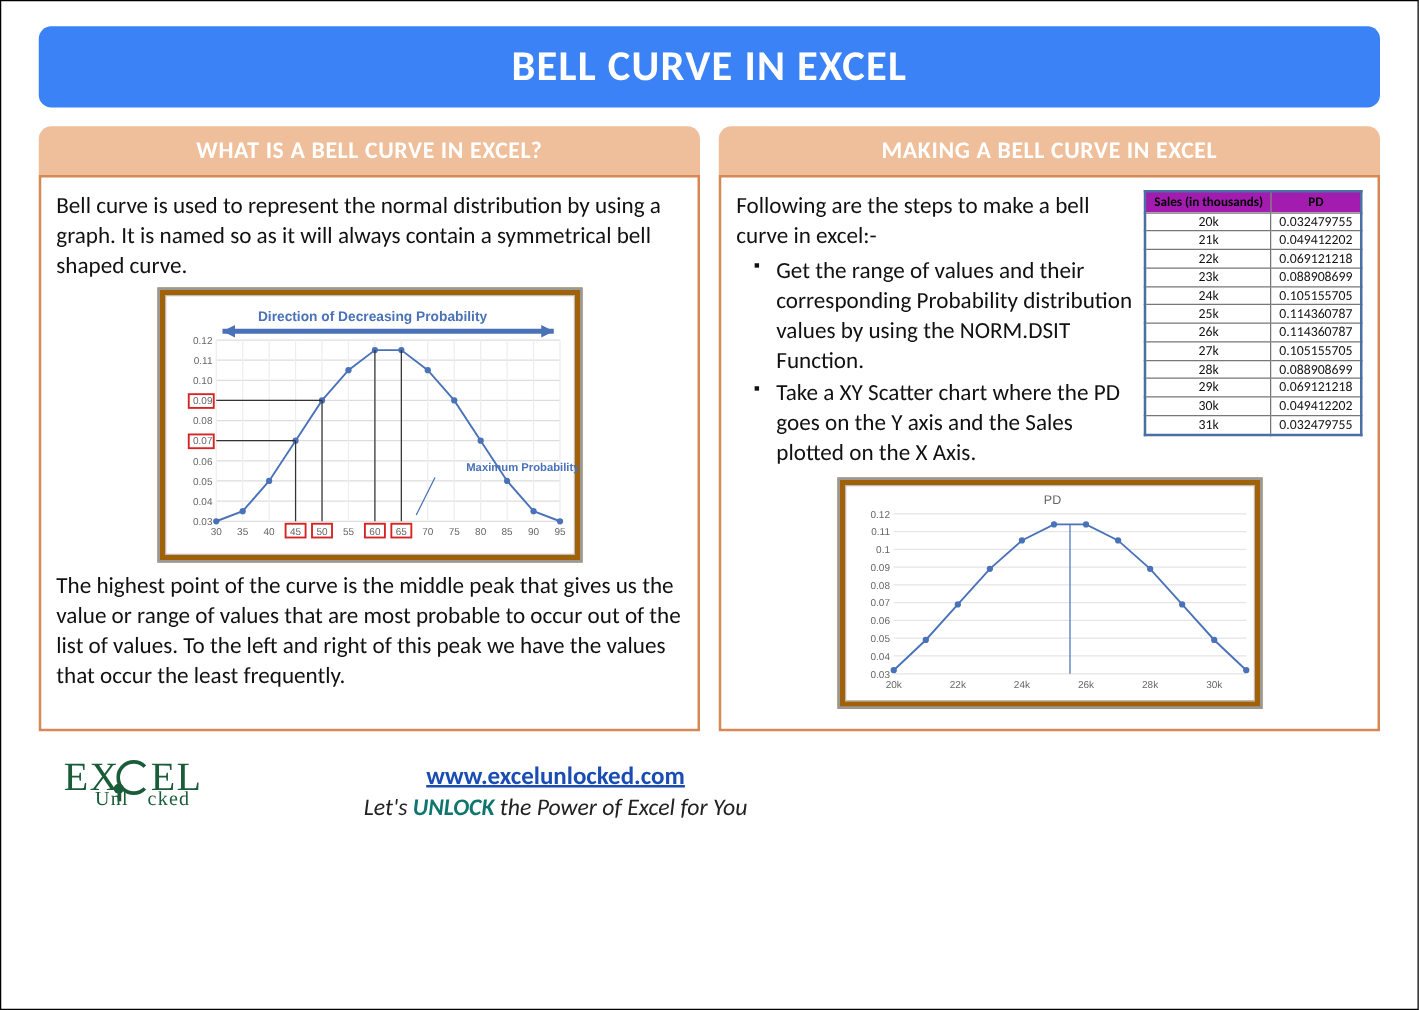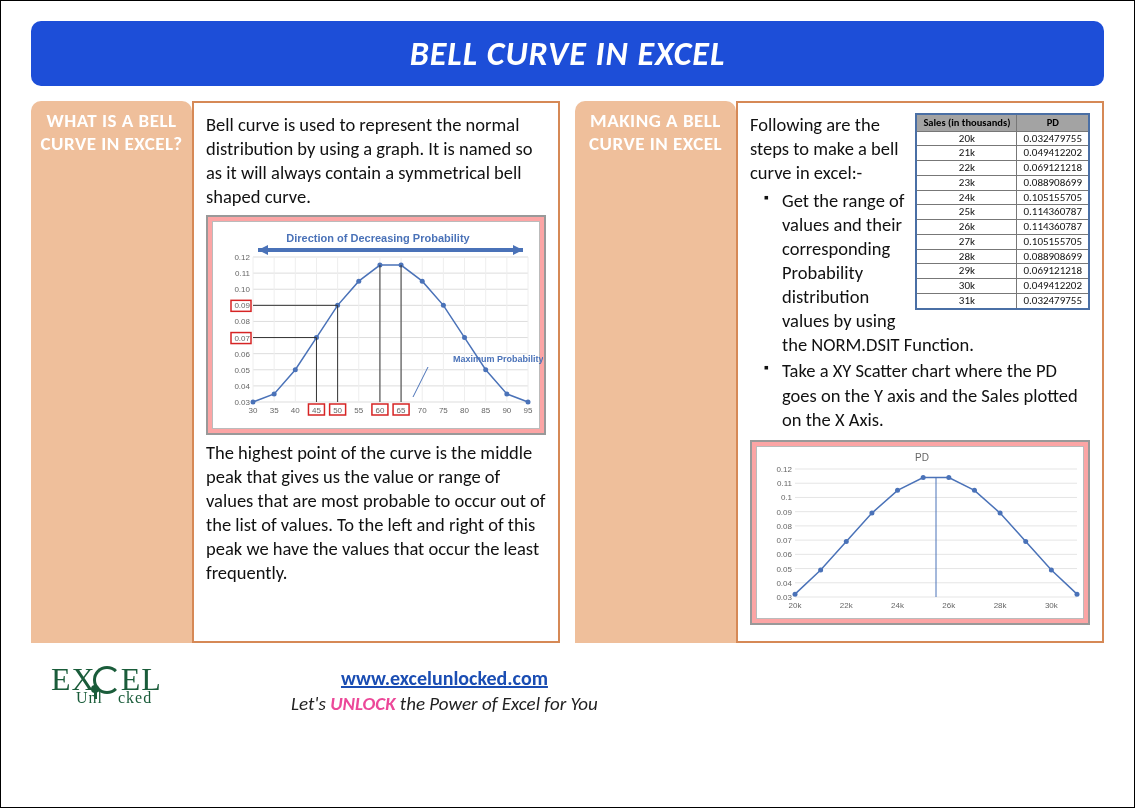--- a/index.html
+++ b/index.html
@@ -6,41 +6,40 @@
   body {
     font-family: Calibri, Arial, sans-serif;
     background: #fff;
     width: 1135px;
     height: 808px;
     padding: 20px 30px;
     border: 1px solid #000;
     position: relative;
   }
   .title-bar {
-    background: #1d4ed8;
+    background: #3b82f6;
     border-radius: 10px;
     padding: 12px;
     text-align: center;
     margin-bottom: 15px;
-    font-style: italic;
   }
   .title-bar h1 {
     color: #fff;
     font-size: 34px;
     font-weight: bold;
     letter-spacing: 1px;
   }
   .columns {
     display: flex;
     gap: 15px;
   }
   .col {
     flex: 1;
     display: flex;
-    flex-direction: row;
+    flex-direction: column;
   }
   .section-header {
     background: #efbf9b;
     border-radius: 10px 10px 0 0;
     padding: 8px;
     text-align: center;
     color: #fff;
     font-weight: bold;
     font-size: 19px;
     letter-spacing: 0.5px;
@@ -48,21 +47,21 @@
   .section-body {
     border: 2px solid #d68956;
     padding: 10px 12px;
     font-size: 18.5px;
     line-height: 1.3;
     color: #111;
     flex: 1;
   }
   .chart-box {
     border: 2px solid #999;
-    background: #fca5a5;
+    background: #a16207;
     padding: 4px;
     margin: 6px auto;
     display: block;
   }
   .chart-inner {
     background: #fff;
     border: 1px solid #bbb;
   }
   ul.steps {
     list-style: none;
@@ -82,21 +81,21 @@
     font-size: 14px;
   }
   .data-table {
     border-collapse: collapse;
     float: right;
     margin: 0 0 6px 8px;
     font-size: 11px;
     border: 2px solid #4a6fa5;
   }
   .data-table th {
-    background: #a3a3a3;
+    background: #a21caf;
     border: 1px solid #777;
     padding: 1px 6px;
     font-weight: bold;
     font-size: 10.5px;
     color: #000;
   }
   .data-table td {
     border: 1px solid #777;
     padding: 0 6px;
     text-align: center;
@@ -133,21 +132,21 @@
     font-weight: bold;
     text-decoration: underline;
     font-size: 20px;
   }
   .footer-text .tag {
     font-style: italic;
     color: #222;
     margin-top: 2px;
   }
   .footer-text .tag .unlock {
-    color: #ec4899;
+    color: #0f766e;
     font-weight: bold;
     font-style: italic;
   }
   
   .axis-label { font-size: 8px; fill: #666; font-family: Arial; }
   .chart-title { font-size: 9px; fill: #4a72b8; font-weight: bold; font-family: Arial; }
   .chart-title-big { font-size: 11px; fill: #4a72b8; font-weight: bold; font-family: Arial; }
 </style>
 </head>
 <body>

